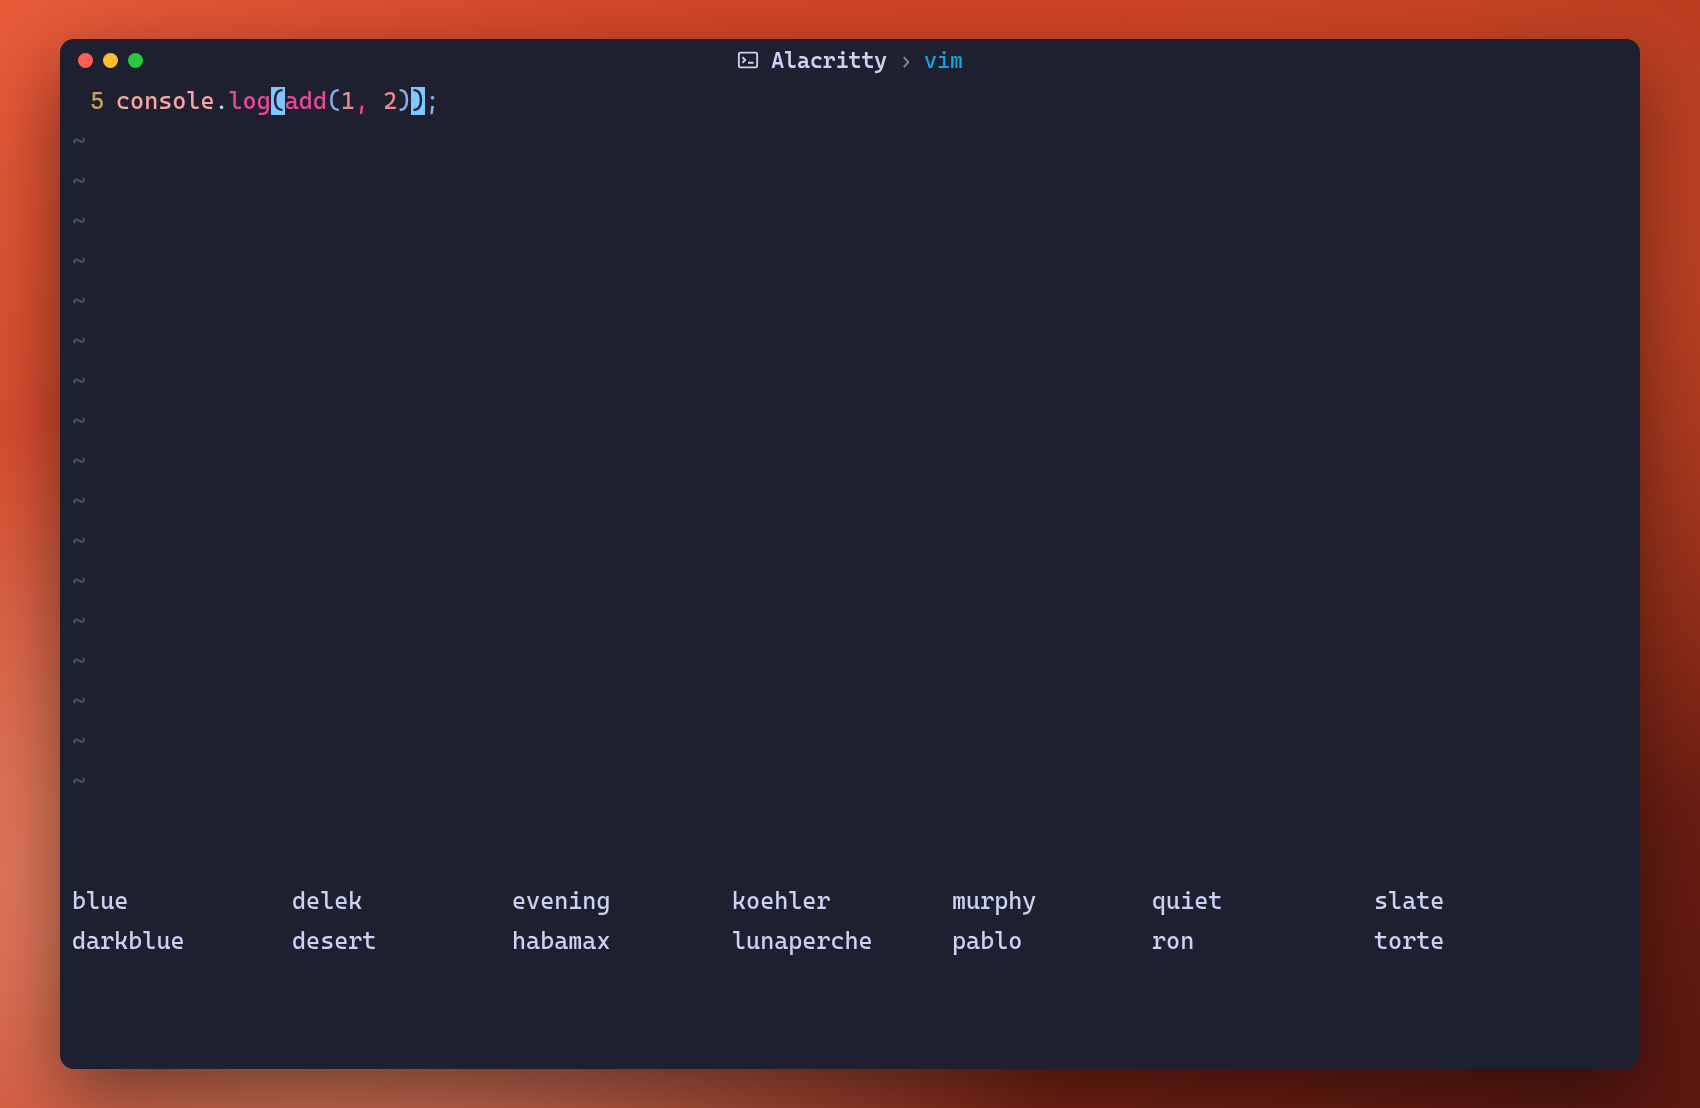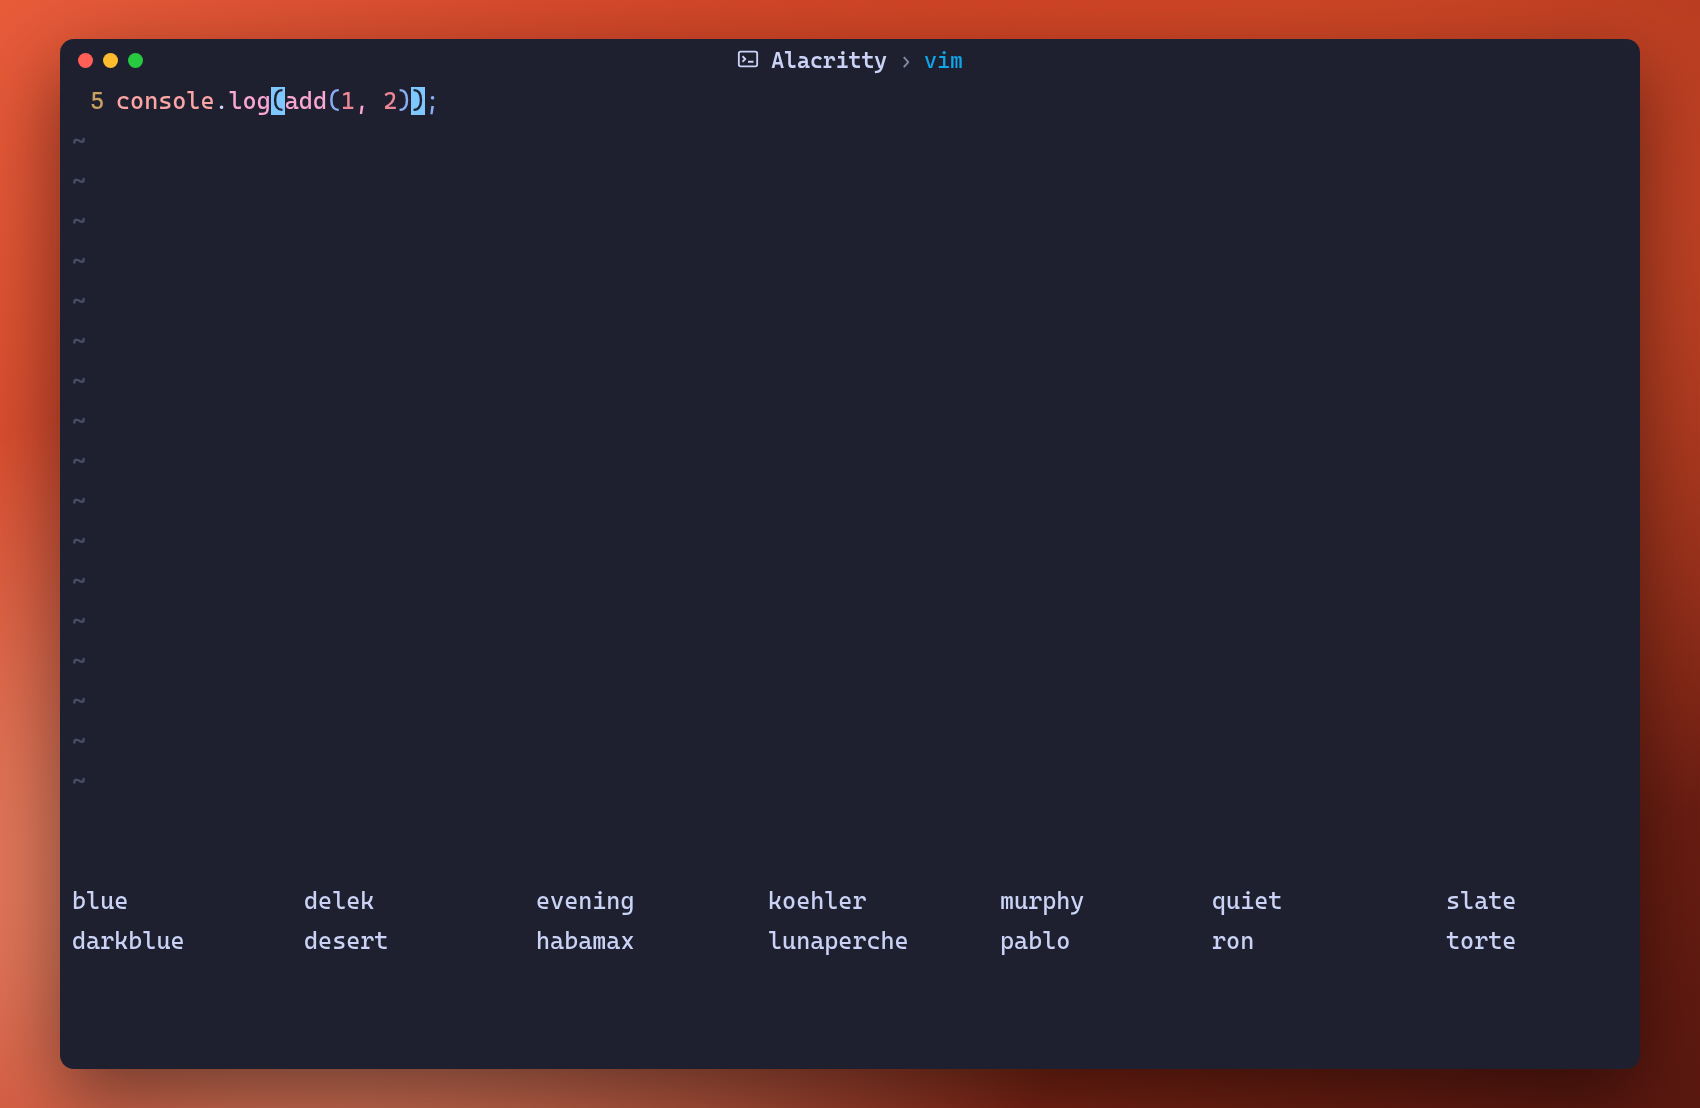--- a/index.html
+++ b/index.html
@@ -46,21 +46,21 @@
     }
     .dot { width: 15px; height: 15px; border-radius: 50%; }
     .dot.close { background: #ff5f57; }
     .dot.min { background: #febc2e; }
     .dot.max { background: #28c840; }
     .title-center {
       position: absolute;
       left: 0; right: 0;
       display: flex;
       justify-content: center;
-      align-items: flex-start;
+      align-items: center;
       gap: 12px;
       pointer-events: none;
       color: #cad3f5;
       font-size: 22px;
       font-weight: 600;
     }
     .title-icon {
       width: 22px; height: 22px;
       display:inline-flex; align-items:center; justify-content:center;
       color:#cad3f5;
@@ -81,39 +81,39 @@
     .code-line { display: flex; }
     .gutter {
       width: 44px;
       text-align: right;
       padding-right: 12px;
       color: #c8a05f;
       flex-shrink: 0;
     }
     .code { flex: 1; }
     .tok-obj { color: #fca5a5; }
-    .tok-fn { color: #f9a8d4; }
+    .tok-fn { color: #ec4899; }
     .tok-num { color: #ed8796; }
     .tok-punct { color: #8aadf4; }
     .tok-plain { color: #cad3f5; }
     .hl-match { background: #7fc8ff; color: #1e2030; }
     .hl-cursor { background: #7fc8ff; color: #1e2030; }
     .tilde-lines { flex: 1; display:flex; flex-direction:column; }
     .tilde { color: #494d64; height:40px; }
     .cmd-area {
       padding: 0 0 2px 0;
       font-size: 24px;
       line-height: 40px;
       color: #cad3f5;
     }
     .cmd-label { height:40px; }
     .cmd-grid {
       display: grid;
       grid-template-columns: 220px 220px 220px 220px 200px 222px 200px;
-      column-gap: 12px;
+      column-gap: 0;
     }
     .cmd-item { height:40px; }
   </style>
 </head>
 <body>
 <div class="desktop-bg"></div>
 
 <div class="window">
   <div class="titlebar">
     <div class="traffic-lights">

